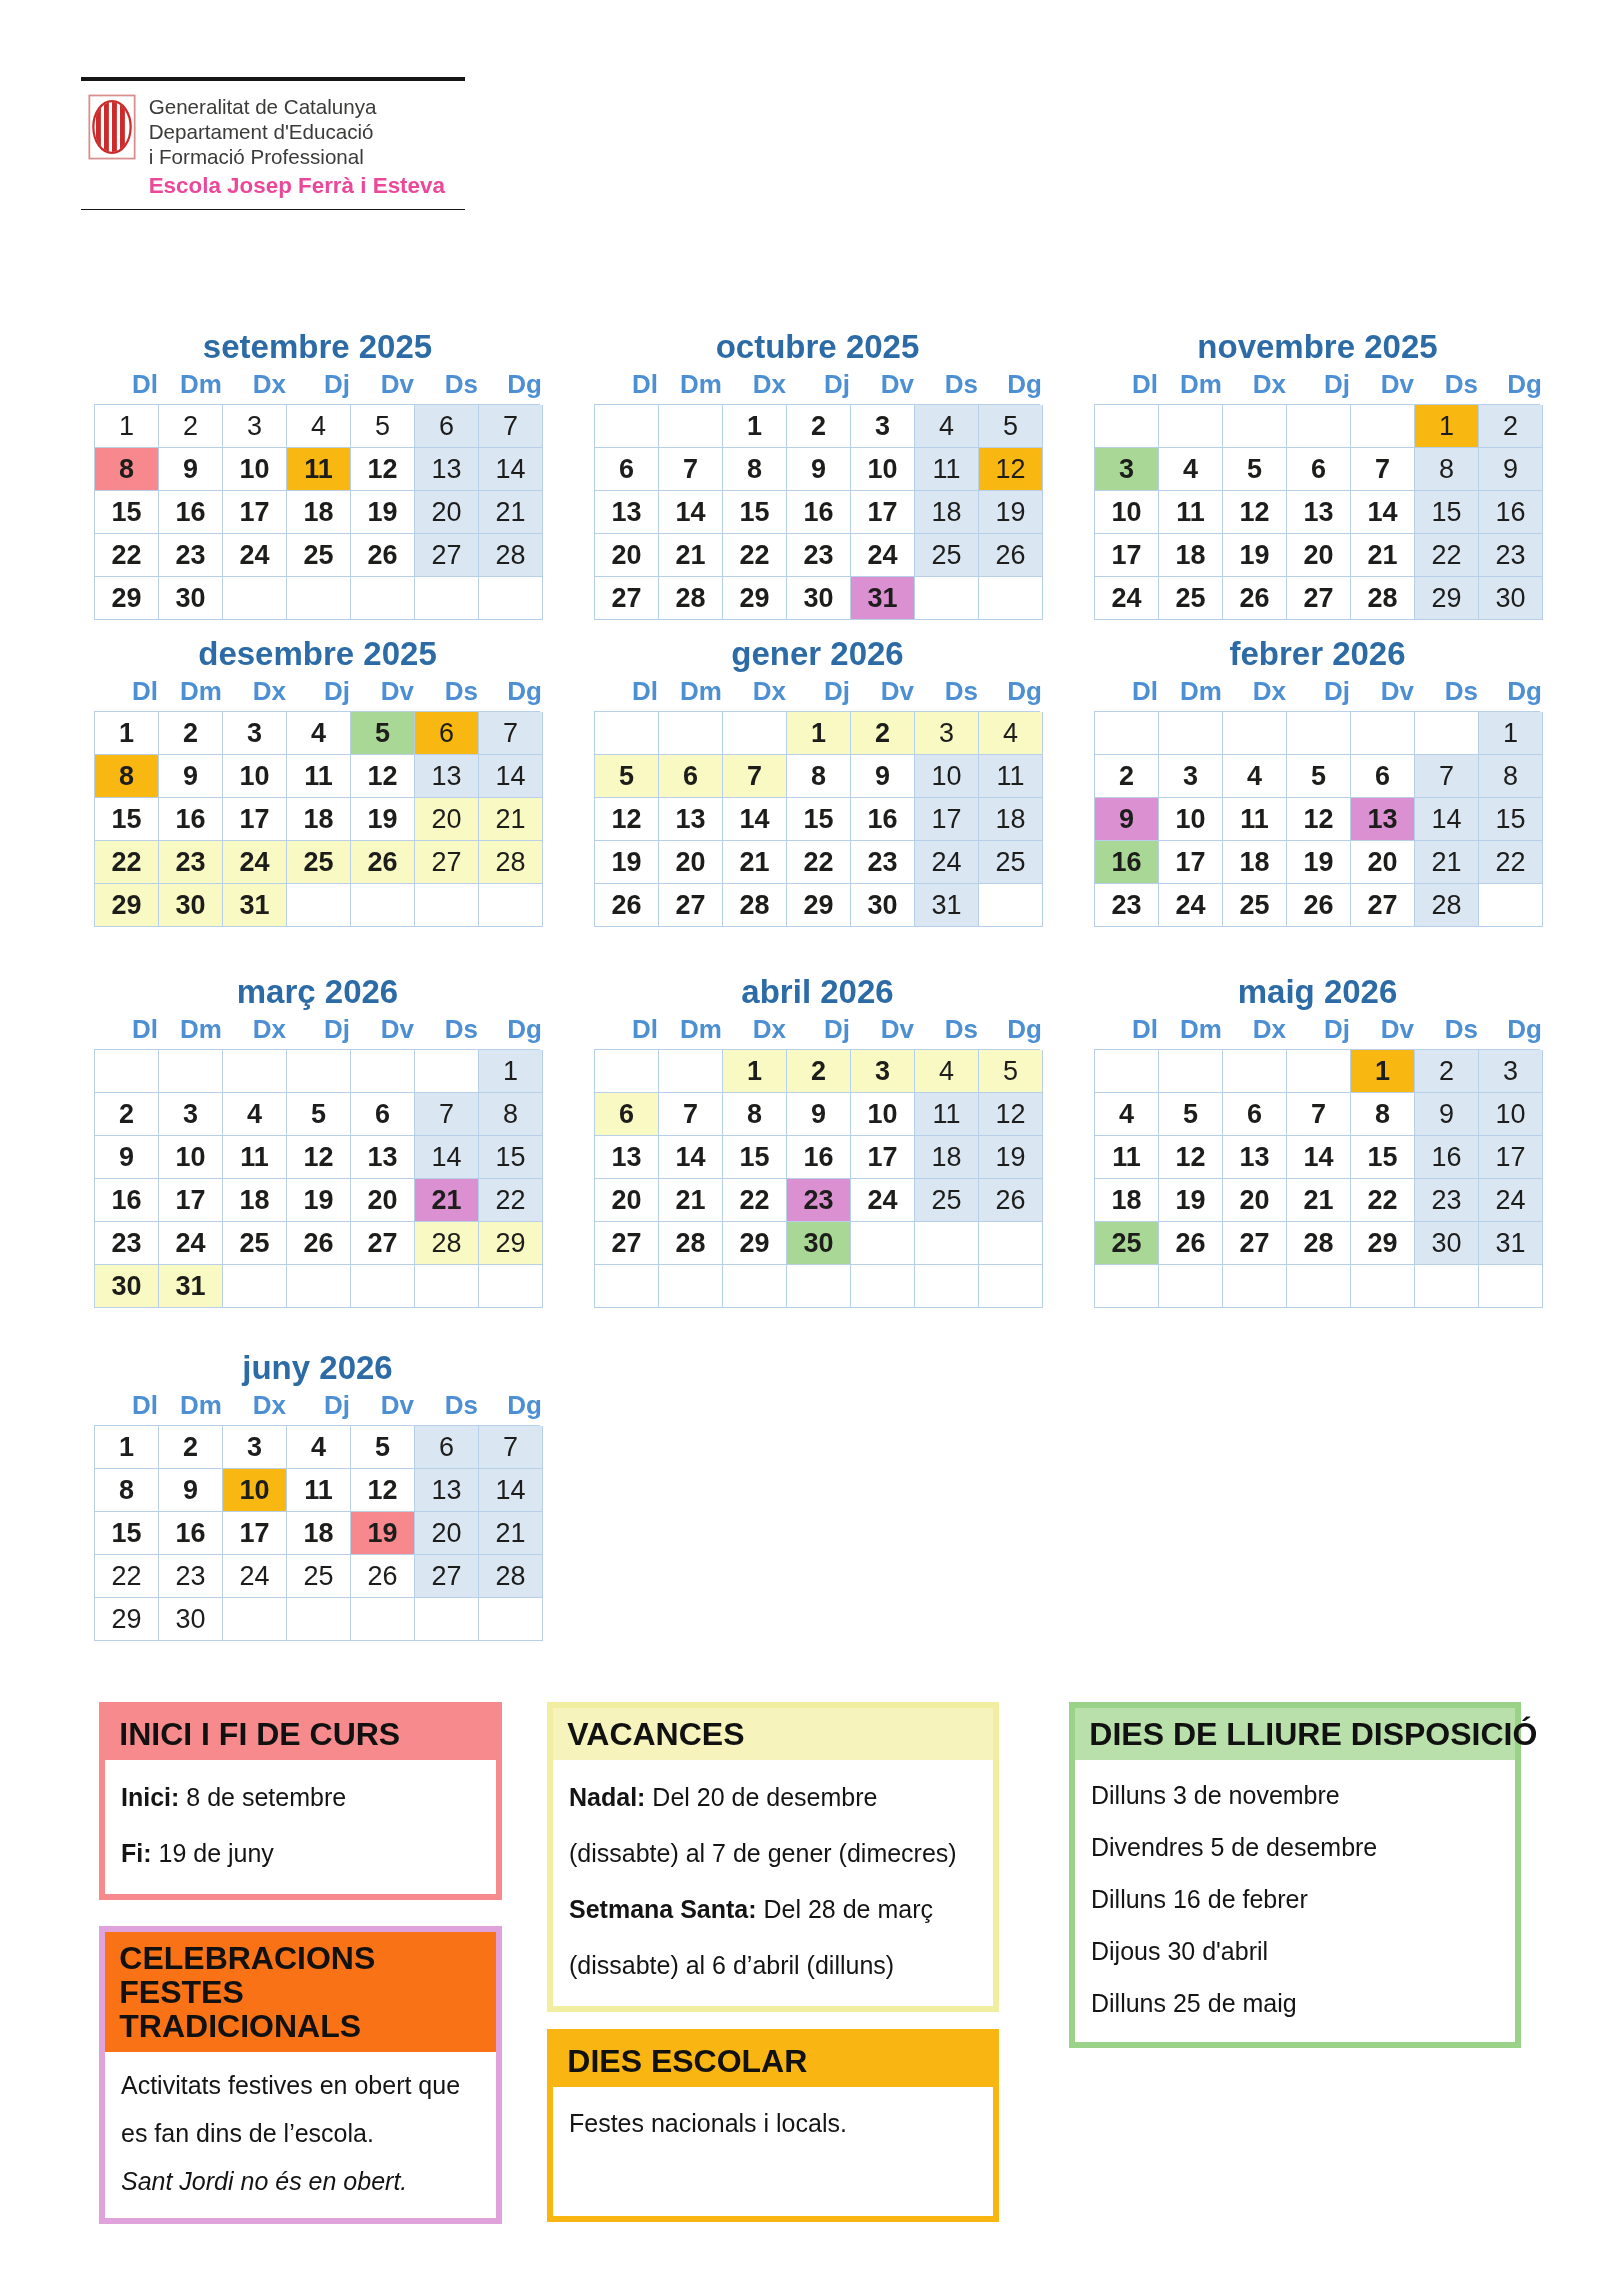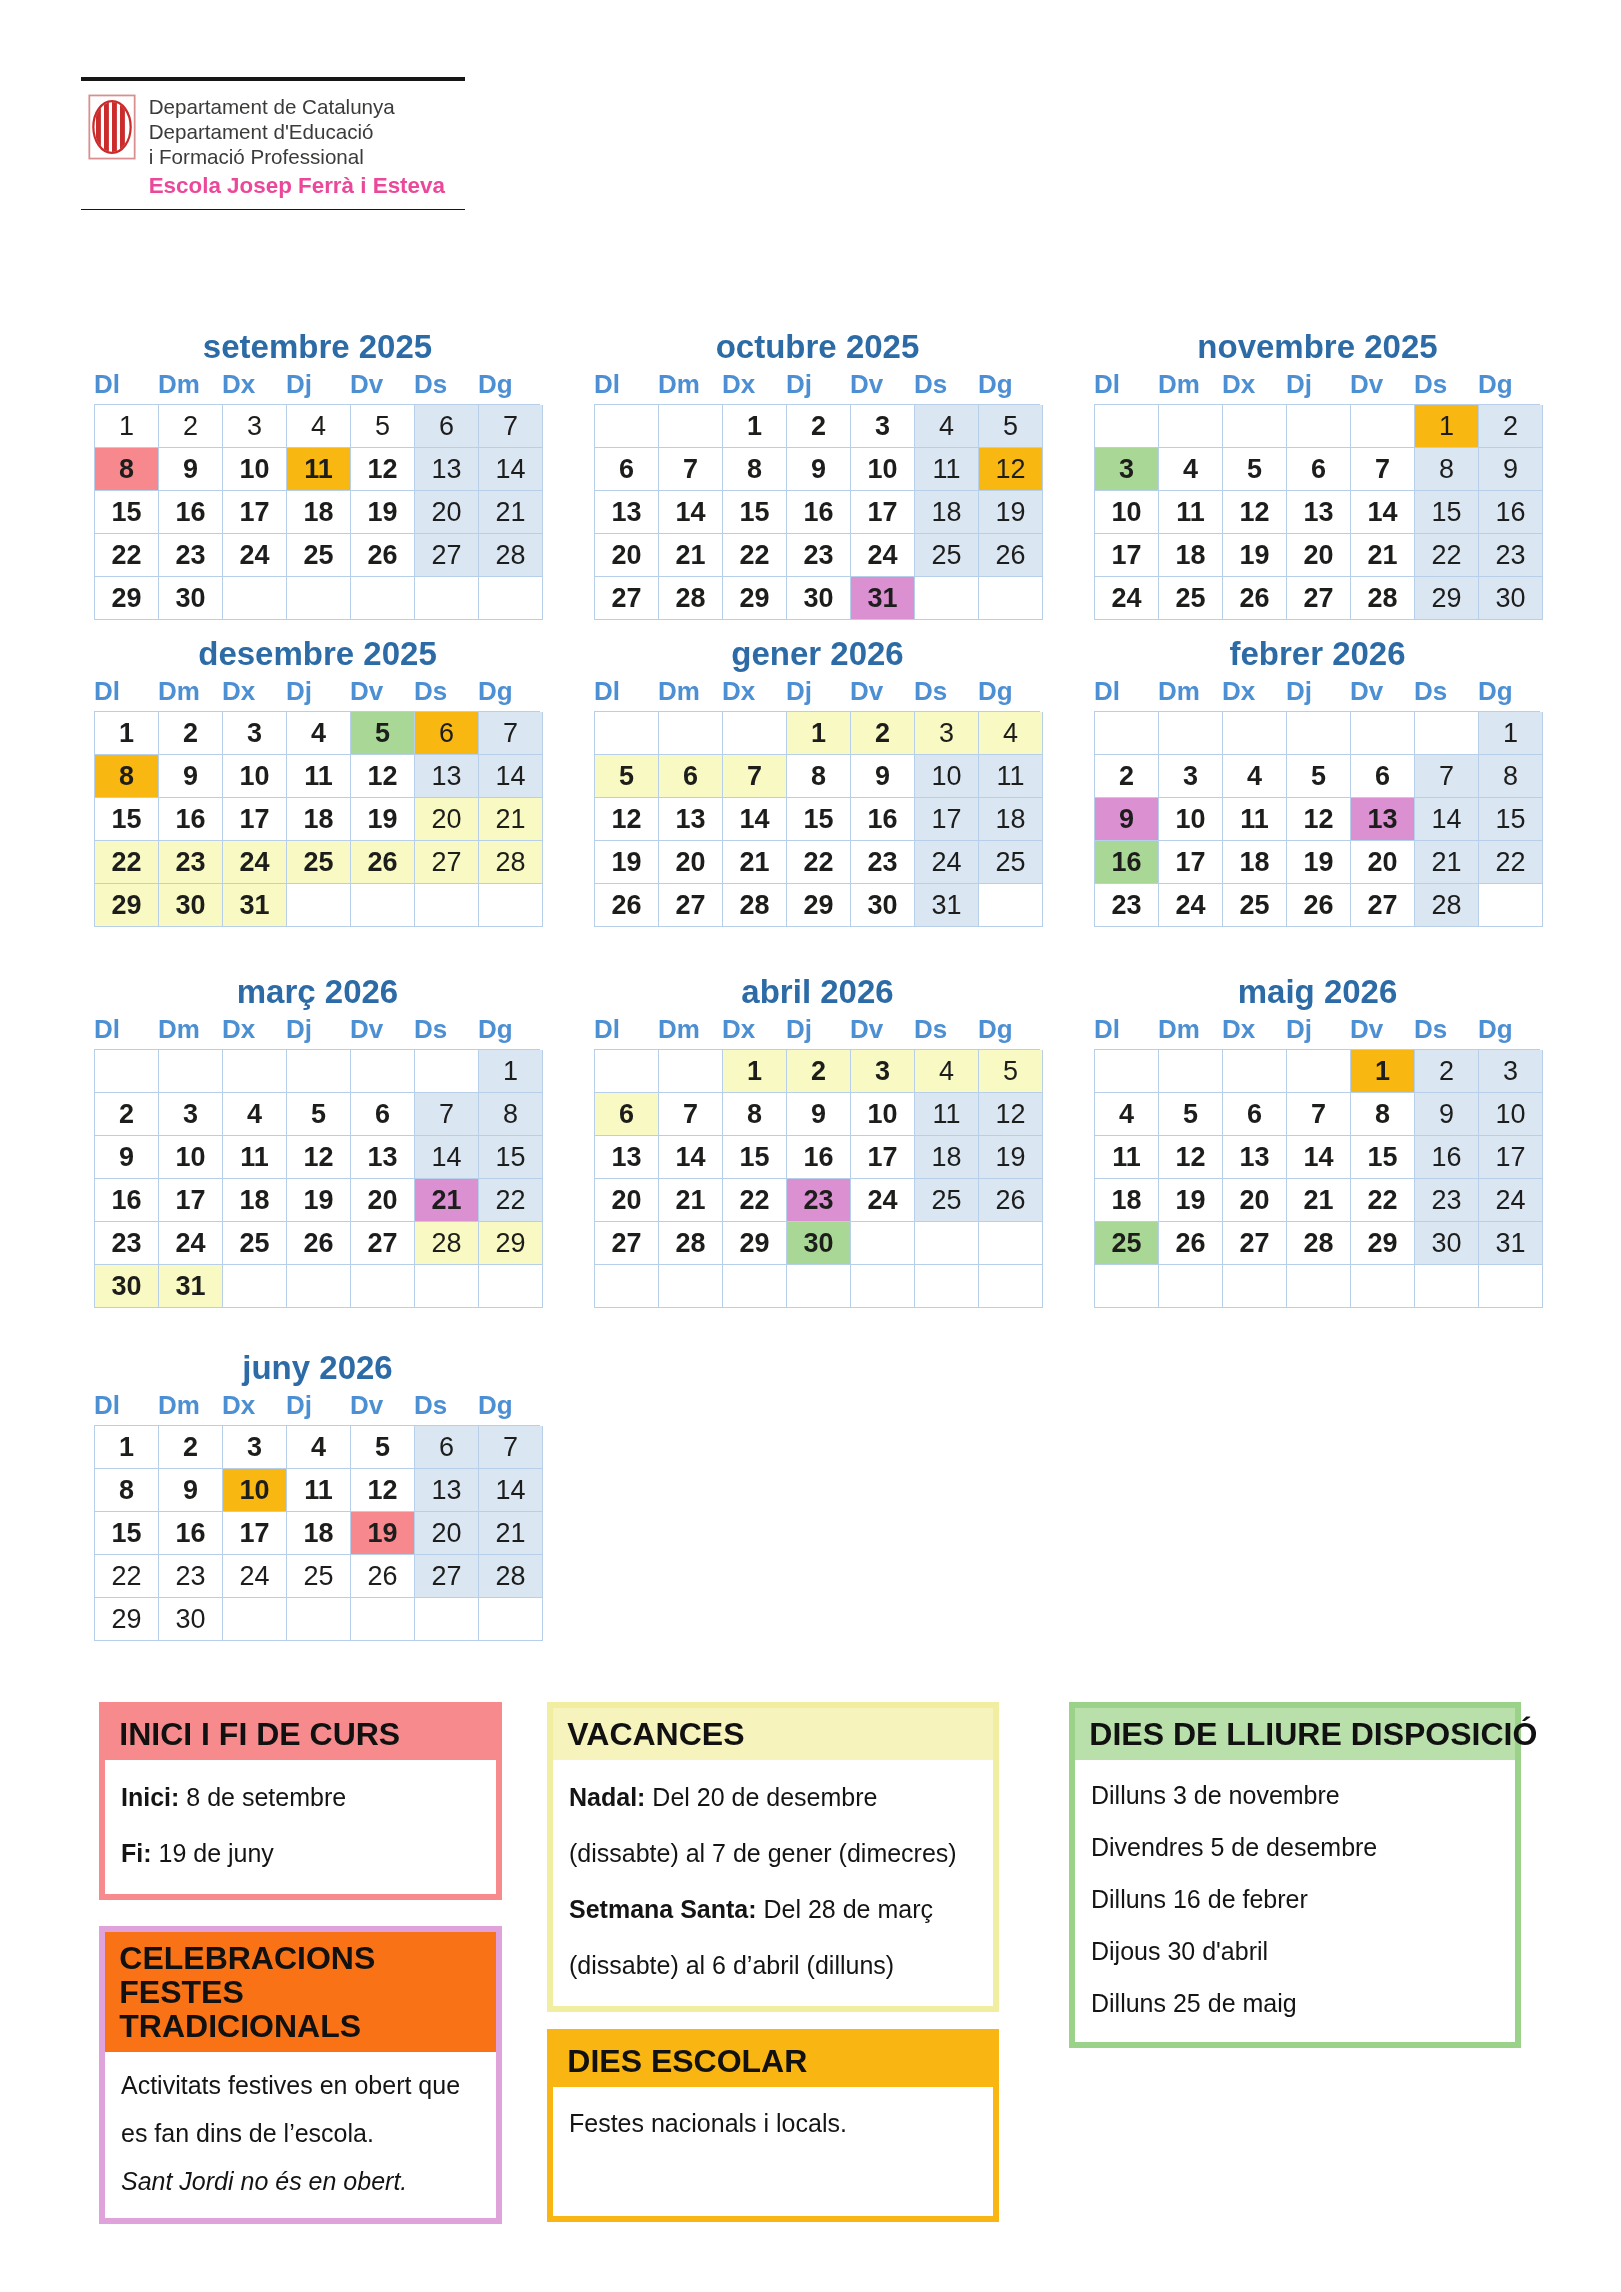--- a/index.html
+++ b/index.html
@@ -14,21 +14,21 @@
   .school{font-size:22.4px;font-weight:700;color:#ec4899;margin-top:4.5px;}
   .main-title{position:absolute;right:59px;top:82px;text-align:right;
         font-size:42px;line-height:56px;font-weight:700;color:#3d77b2;
         letter-spacing:0.4px;text-shadow:2.7px 2.7px 0 rgba(88,102,120,.45);}
 
   
   #months{position:absolute;left:0;top:14px;width:1622px;height:1524px;}
   .month{position:absolute;width:447px;}
   .mtitle{height:41px;line-height:39px;text-align:center;font-size:33px;font-weight:700;color:#2c6ba6;}
   .mhead{display:grid;grid-template-columns:repeat(7,64px);height:36px;line-height:32px;
-         text-align:left;font-size:26px;font-weight:700;color:#4c8fd3;}
+         text-align:right;font-size:26px;font-weight:700;color:#4c8fd3;}
   .mgrid{display:grid;grid-template-columns:repeat(7,64px);
          border-top:1.8px solid #b7cfe9;border-left:1.8px solid #b7cfe9;width:445px;}
   .mcell{box-sizing:border-box;height:43px;border-right:1.8px solid #b7cfe9;border-bottom:1.8px solid #b7cfe9;
          display:flex;align-items:center;justify-content:center;font-size:27px;font-weight:400;color:#1d1d1b;}
   .bold{font-weight:700;}
   .c-w{background:#ffffff;}
   .c-e{background:#dbe6f3;}
   .c-y{background:#f9f9c3;}
   .c-o{background:#f8b711;}
   .c-g{background:#a9d795;}
@@ -81,21 +81,21 @@
           </clipPath>
         <g clip-path="url(#sc)">
           <rect x="9" y="8" width="5.5" height="58" fill="#cc2b2b"></rect>
           <rect x="18" y="8" width="5.5" height="58" fill="#cc2b2b"></rect>
           <rect x="27" y="8" width="5.5" height="58" fill="#cc2b2b"></rect>
           <rect x="36" y="8" width="5.5" height="58" fill="#cc2b2b"></rect>
         </g>
       </svg>
     </span>
     <span class="logo-text">
-      <span>Departament de Catalunya</span><br>
+      <span>Generalitat de Catalunya</span><br>
       <span>Departament d'Educació</span><br>
       <span>i Formació Professional</span>
       <div class="school">Escola Josep Ferrà i Esteva</div>
     </span>
   </div>
 
 
   <div id="months">
       <div class="month" style="left: 94px; top: 313px;">
         <div class="mtitle">setembre 2025</div>

